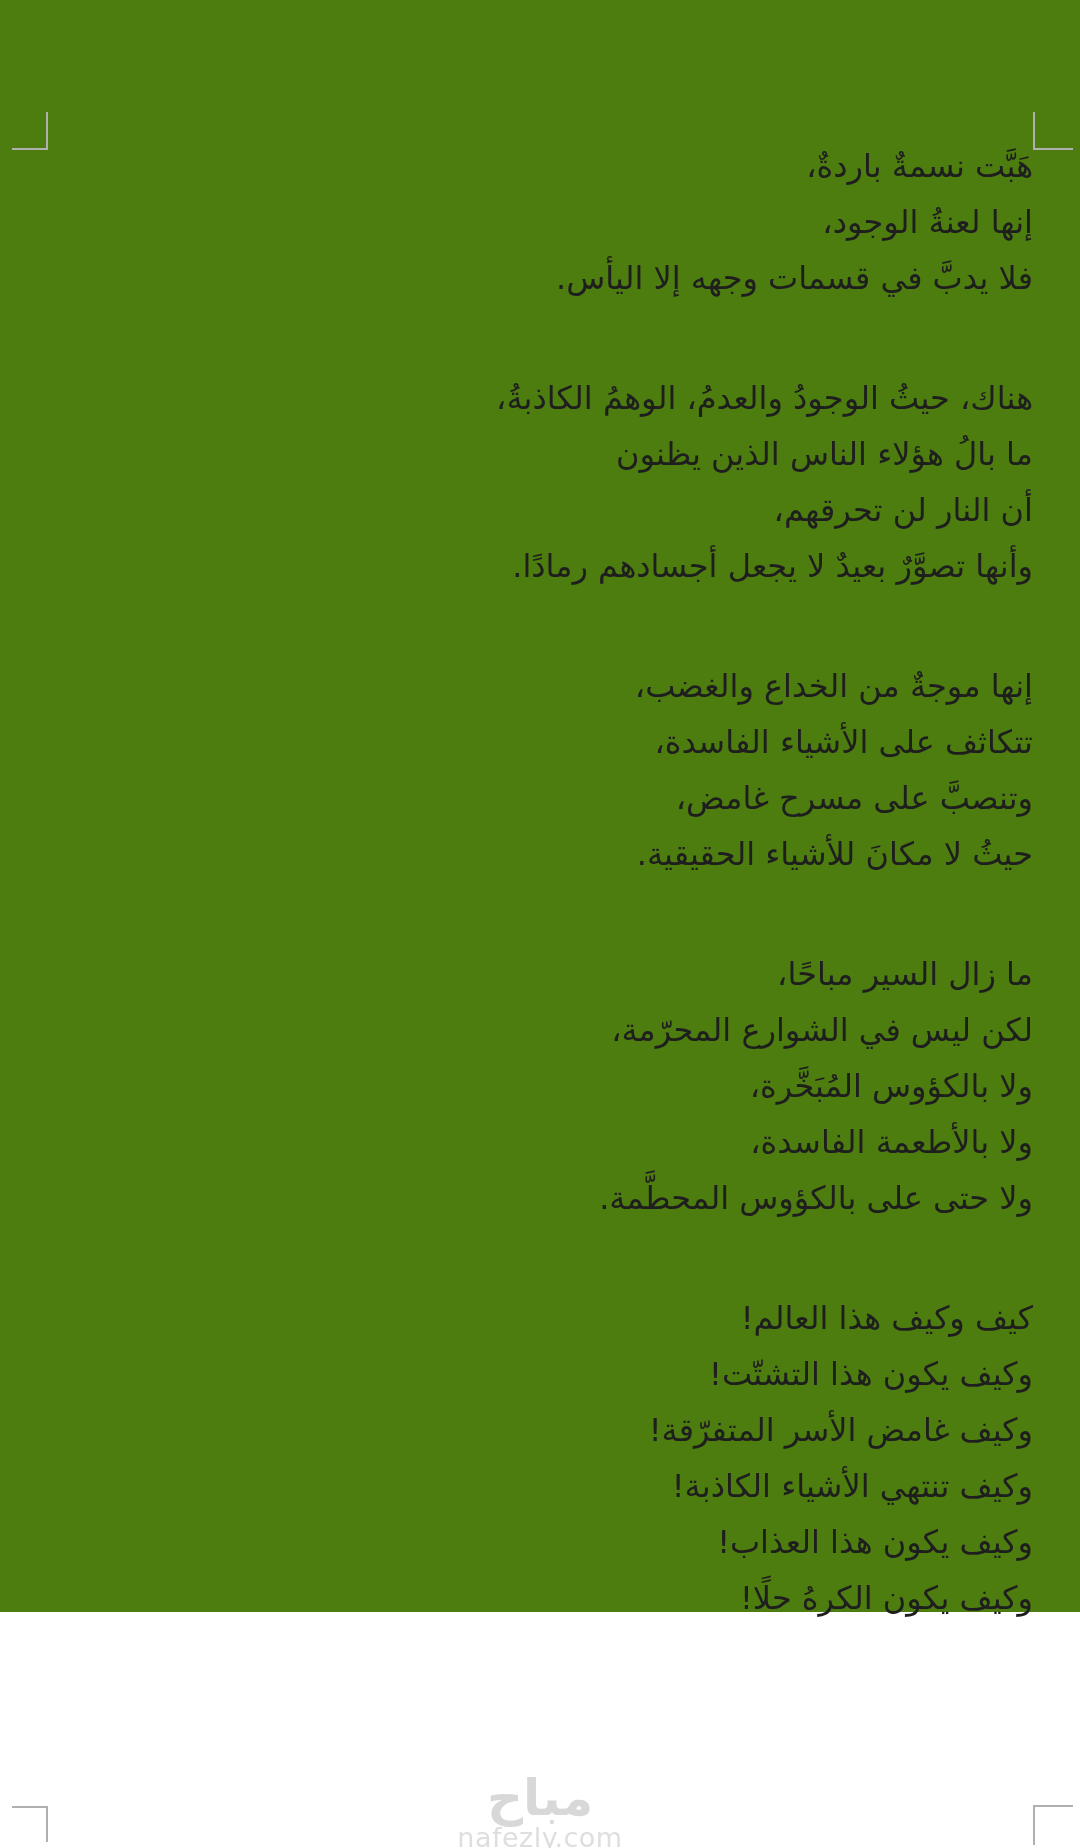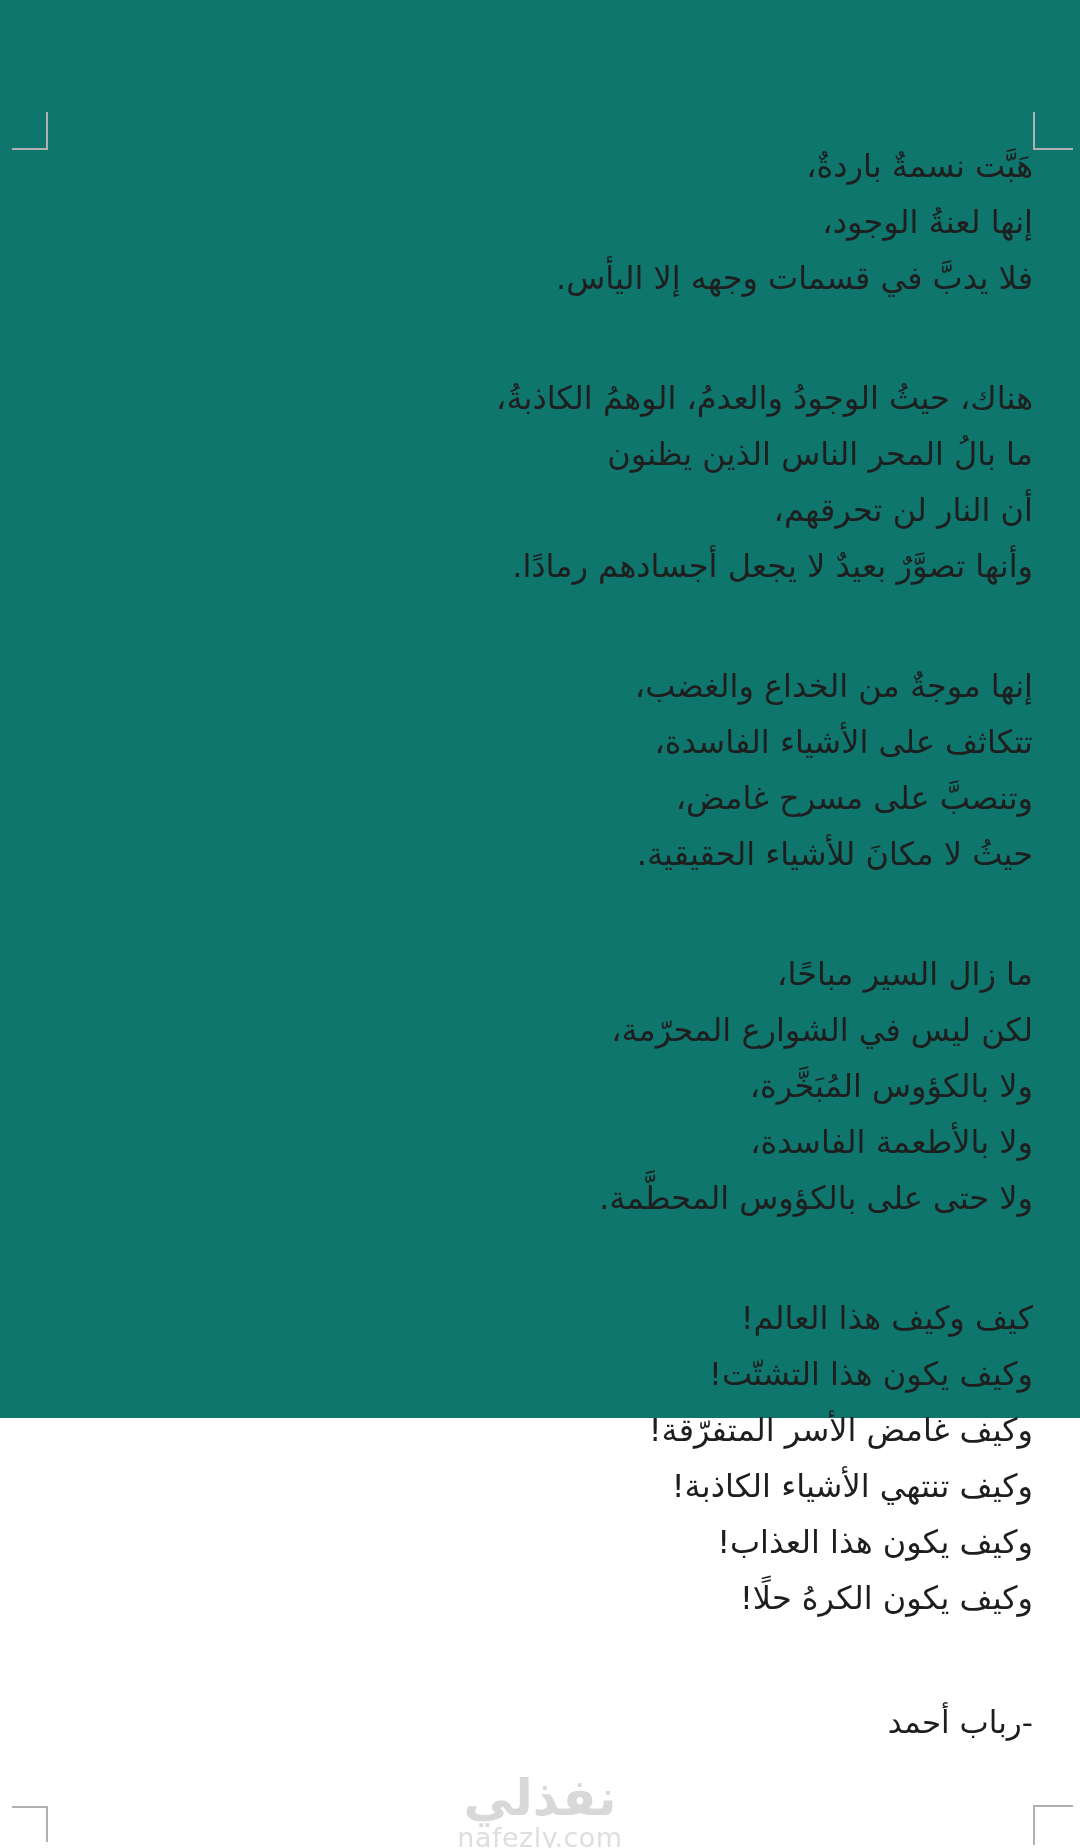--- a/index.html
+++ b/index.html
@@ -4,22 +4,22 @@
 <style>
   html, body { margin: 0; padding: 0; }
   body {
     width: 1080px; height: 1848px;
     background: #ffffff;
     font-family: "DejaVu Sans", sans-serif;
     overflow: hidden;
   }
   .page {
     position: relative;
-    width: 1080px; height: 1418px;
-    background: #0f766e;
+    width: 1080px; height: 1612px;
+    background: #4d7c0f;
   }
   
   .crop { position: absolute; }
   .crop.tl {
     left: 12px; top: 112px; width: 34px; height: 36px;
     border-right: 2px solid #b0b0b0; border-bottom: 2px solid #b0b0b0;
   }
   .crop.tr {
     left: 1033px; top: 112px; width: 38px; height: 36px;
     border-left: 2px solid #b0b0b0; border-bottom: 2px solid #b0b0b0;
@@ -86,21 +86,21 @@
   <div class="crop br"></div>
 
   <div class="poem" id="poem">
       <div class="stanza">
         <div class="line">هَبَّت نسمةٌ باردةٌ،</div>
         <div class="line">إنها لعنةُ الوجود،</div>
         <div class="line">فلا يدبَّ في قسمات وجهه إلا اليأس.</div>
       </div>
       <div class="stanza">
         <div class="line">هناك، حيثُ الوجودُ والعدمُ، الوهمُ الكاذبةُ،</div>
-        <div class="line">ما بالُ المحر الناس الذين يظنون</div>
+        <div class="line">ما بالُ هؤلاء الناس الذين يظنون</div>
         <div class="line">أن النار لن تحرقهم،</div>
         <div class="line">وأنها تصوَّرٌ بعيدٌ لا يجعل أجسادهم رمادًا.</div>
       </div>
       <div class="stanza">
         <div class="line">إنها موجةٌ من الخداع والغضب،</div>
         <div class="line">تتكاثف على الأشياء الفاسدة،</div>
         <div class="line">وتنصبَّ على مسرح غامض،</div>
         <div class="line">حيثُ لا مكانَ للأشياء الحقيقية.</div>
       </div>
       <div class="stanza">
@@ -113,20 +113,19 @@
       <div class="stanza">
         <div class="line">كيف وكيف هذا العالم!</div>
         <div class="line">وكيف يكون هذا التشتّت!</div>
         <div class="line">وكيف غامض الأسر المتفرّقة!</div>
         <div class="line">وكيف تنتهي الأشياء الكاذبة!</div>
         <div class="line">وكيف يكون هذا العذاب!</div>
         <div class="line">وكيف يكون الكرهُ حلًا!</div>
       </div>
     </div>
 
-  <div class="signature">-رباب أحمد</div>
 
   <div class="watermark">
-    <div class="wm-logo">نفذلي</div>
+    <div class="wm-logo">مباح</div>
     <div class="wm-site">nafezly.com</div>
   </div>
 
 </div>
 
 </body></html>

